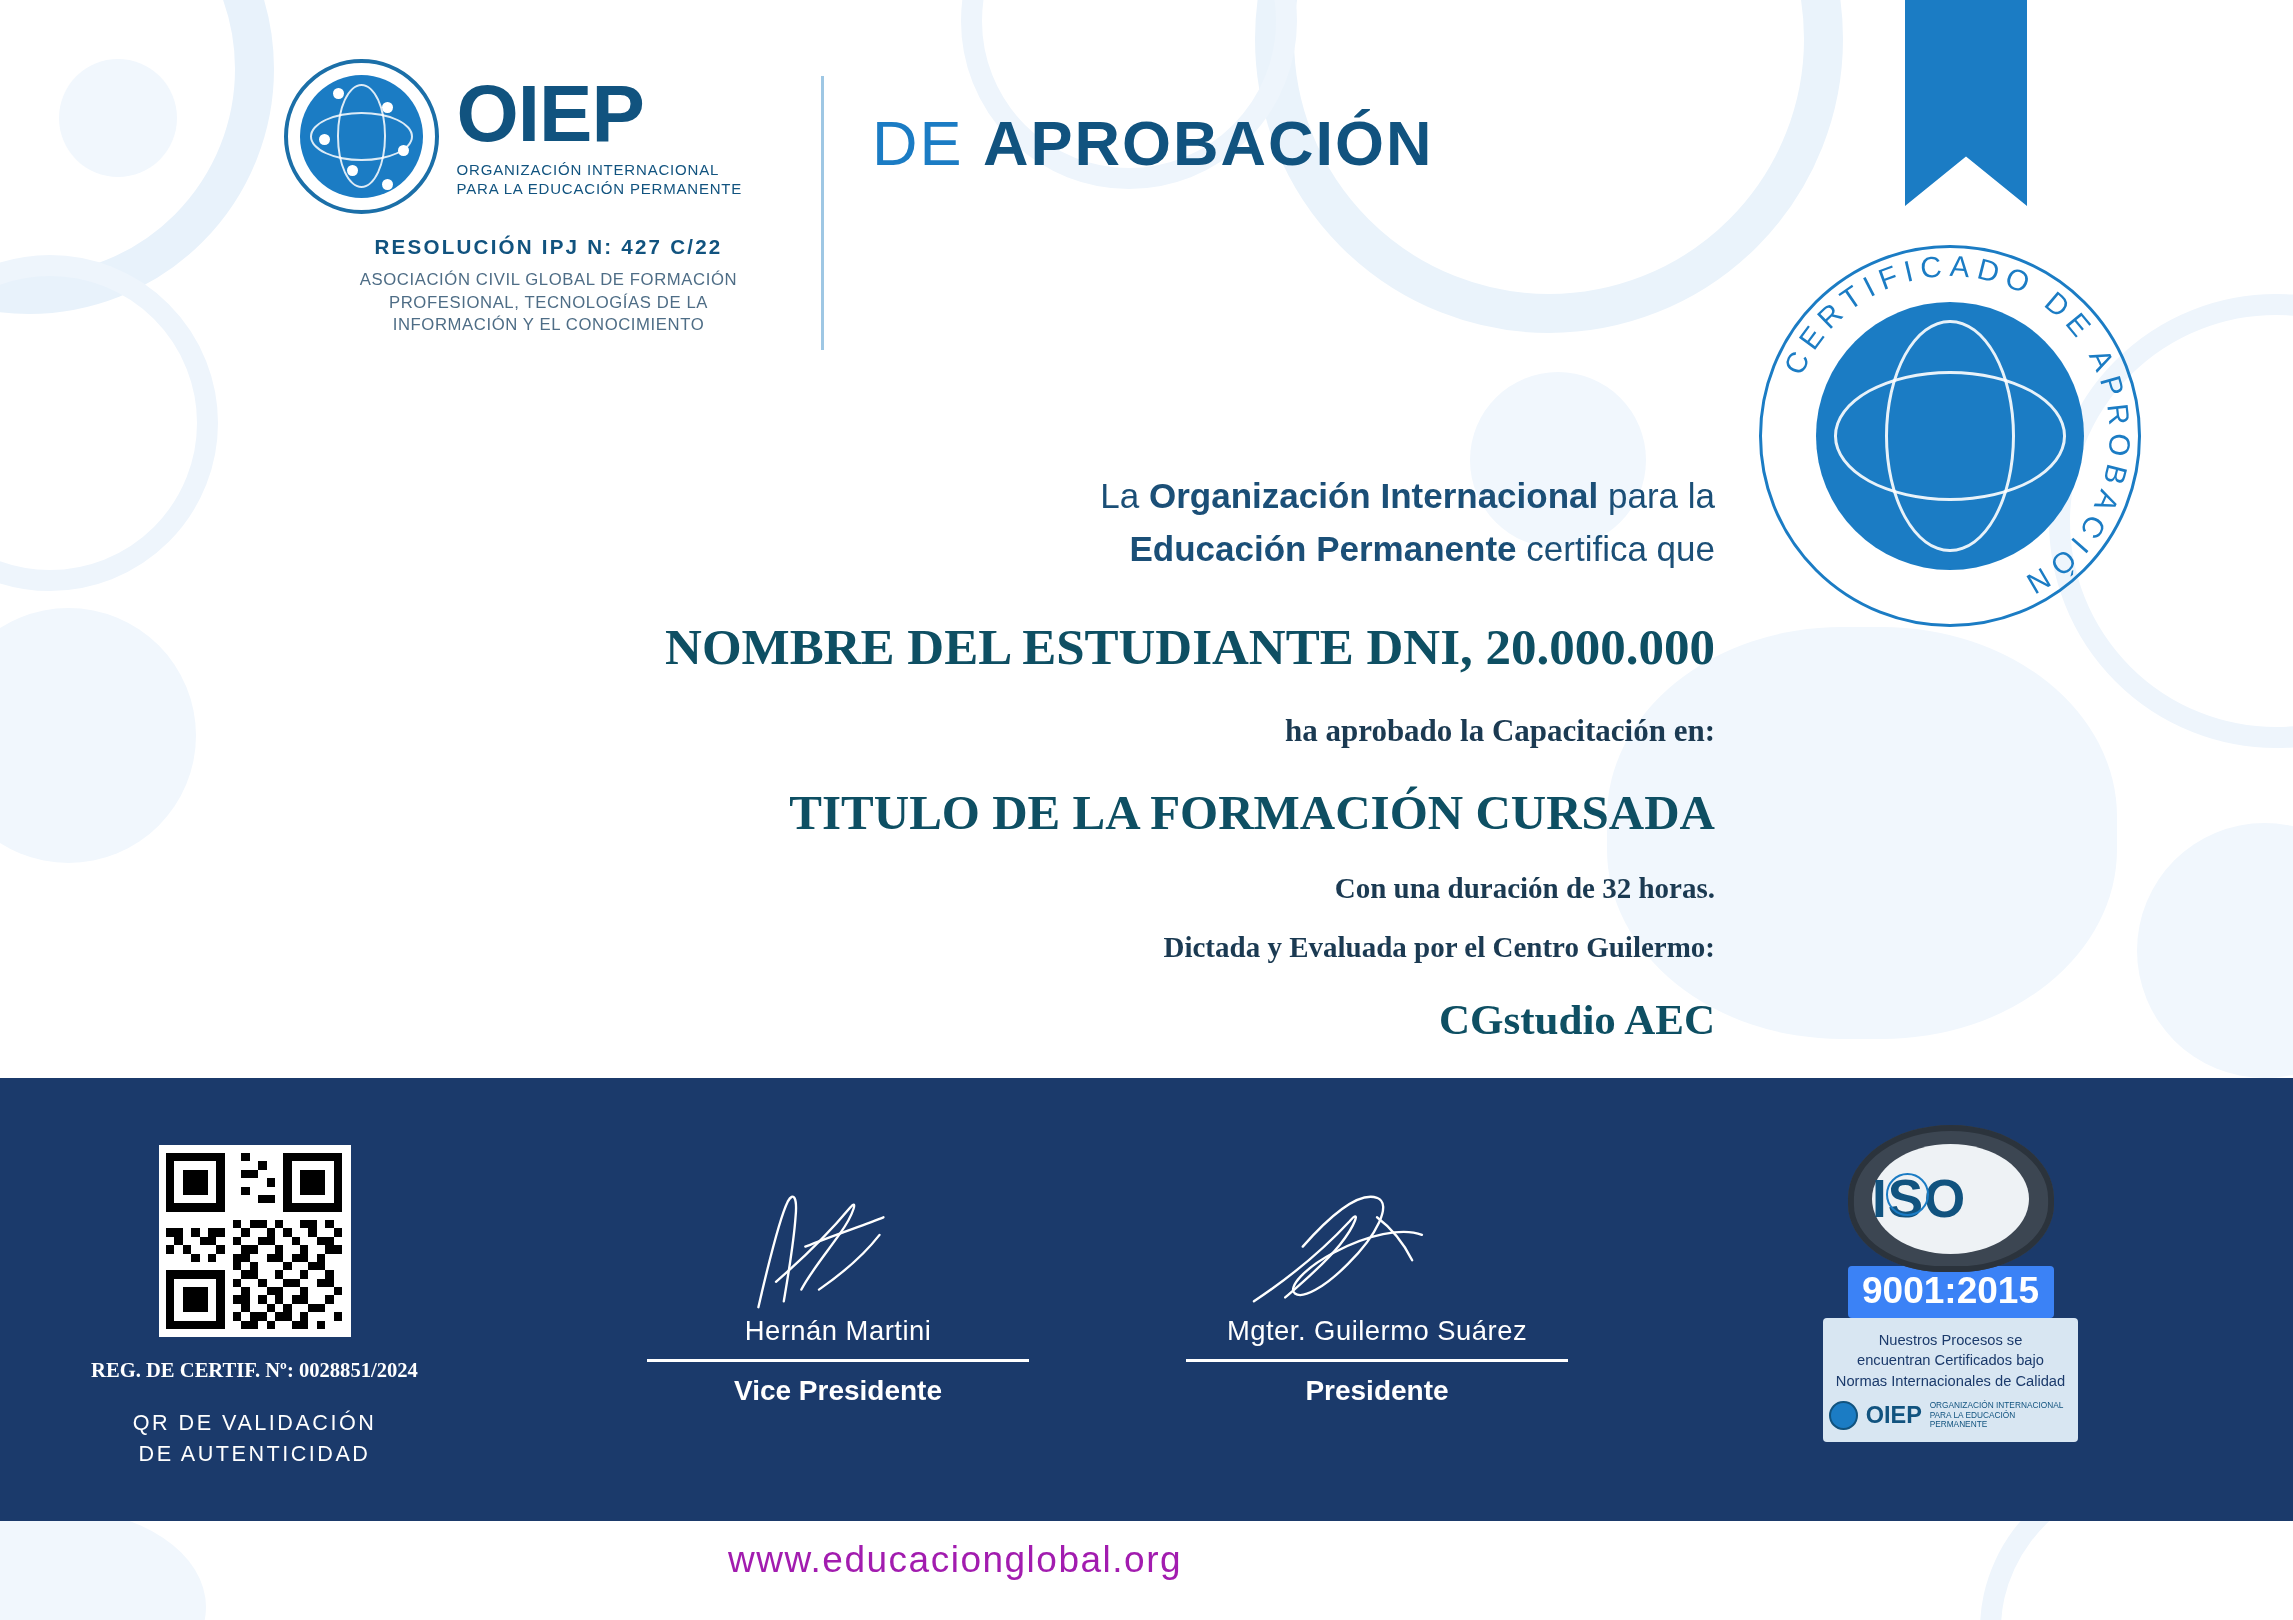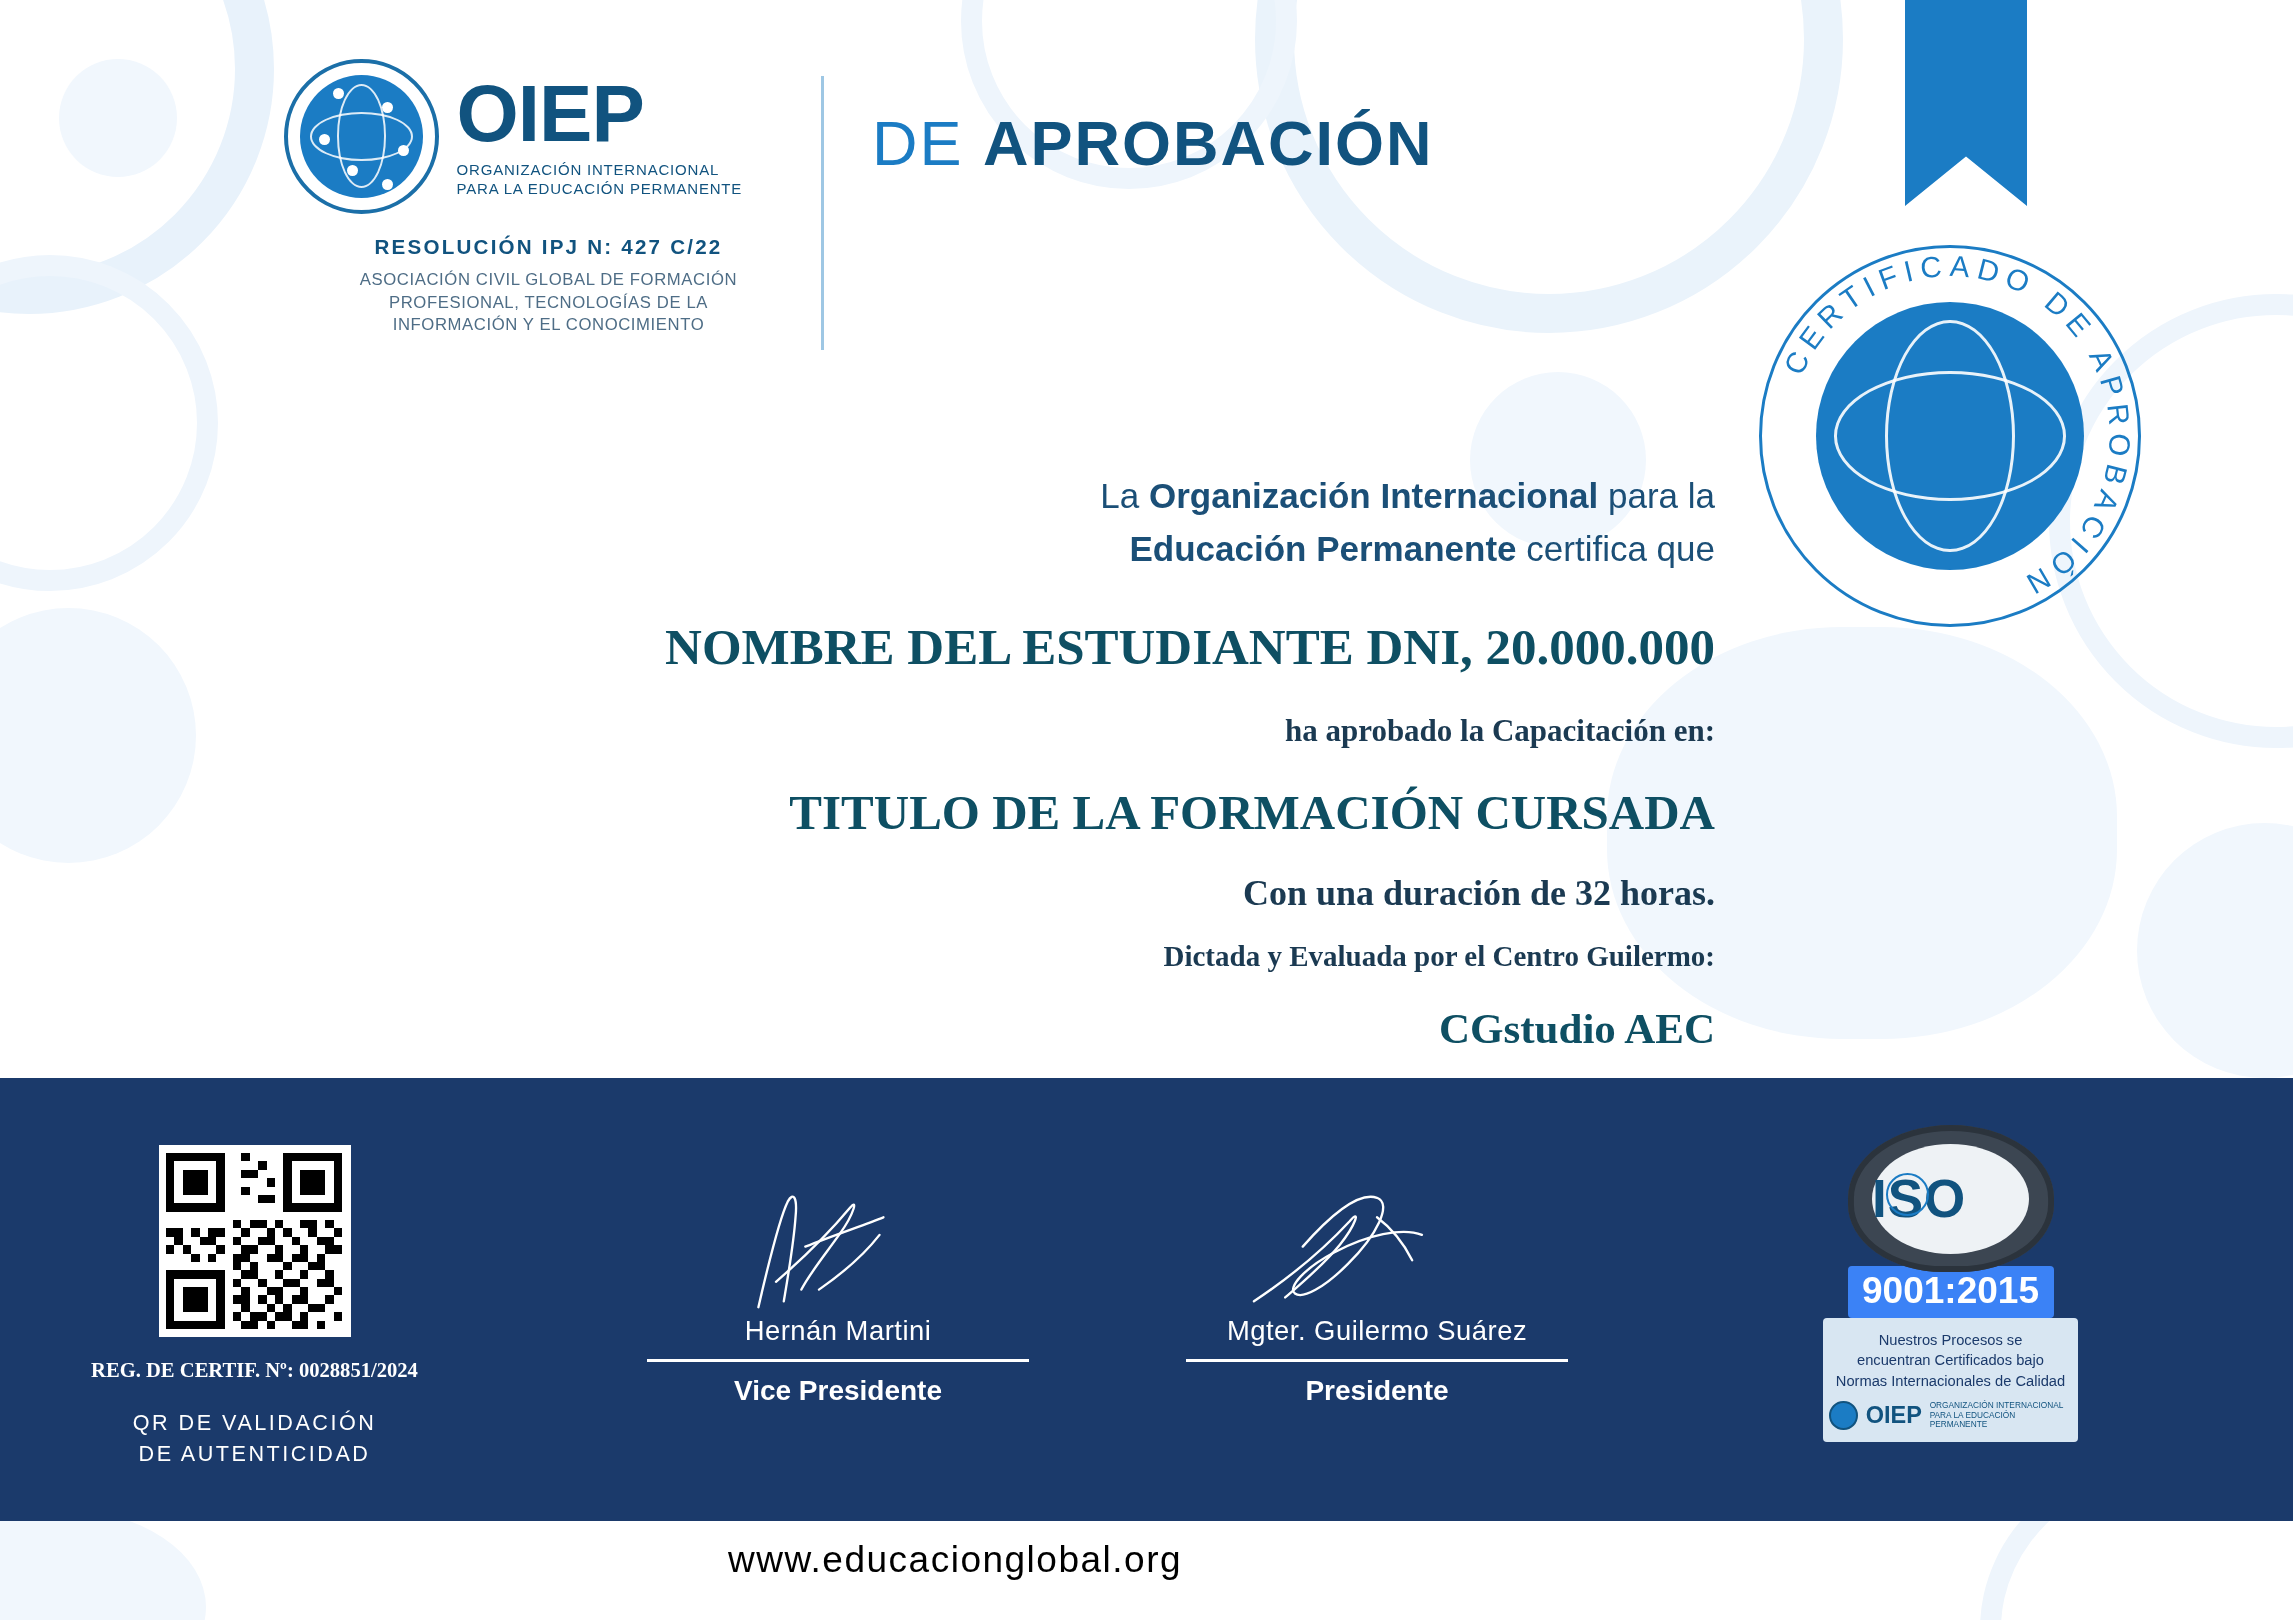--- a/index.html
+++ b/index.html
@@ -233,21 +233,21 @@
   .course {
     margin-top: 35px;
     font-family: "Liberation Serif", serif;
     font-size: 49px;
     font-weight: bold;
     color: #0e4f63;
   }
   .duration {
     margin-top: 31px;
     font-family: "Liberation Serif", serif;
-    font-size: 36px;
+    font-size: 29px;
     font-weight: bold;
     color: #1b3a52;
   }
   .dictada {
     margin-top: 25.5px;
     font-family: "Liberation Serif", serif;
     font-size: 29px;
     font-weight: bold;
     color: #1b3a52;
   }
@@ -410,21 +410,21 @@
   .iso .card .oiep .s { font-size: 8.3px; color: #11537f; text-align: left; line-height: 1.15; }
 
   
   .site {
     position: absolute;
     left: 0; top: 1539px;
     width: 1910px;
     text-align: center;
     font-size: 37px;
     letter-spacing: 1.5px;
-    color: #000000;
+    color: #a21caf;
     z-index: 5;
   }
 </style>
 </head>
 <body>
 
 <div class="page">
 
   <div class="bg-layer">
     <div class="blob ring" style="left:-216px; top:-176px; width:412px; height:412px;"></div>

